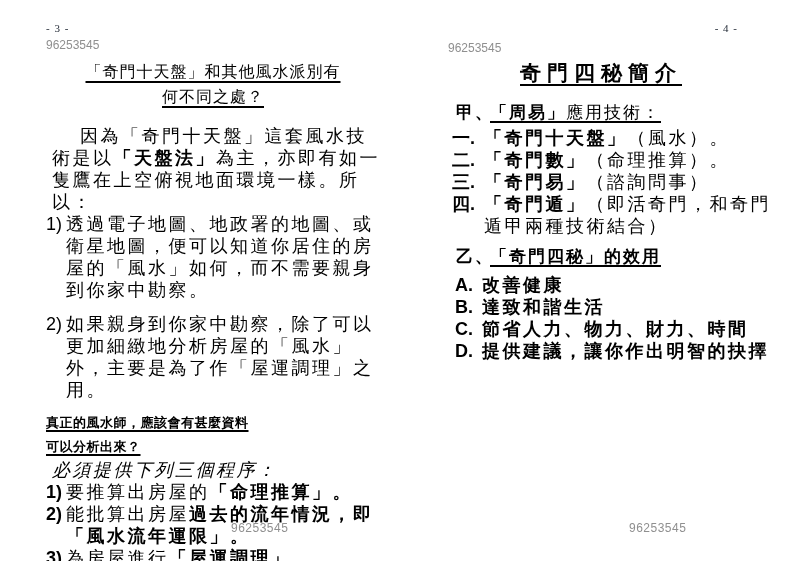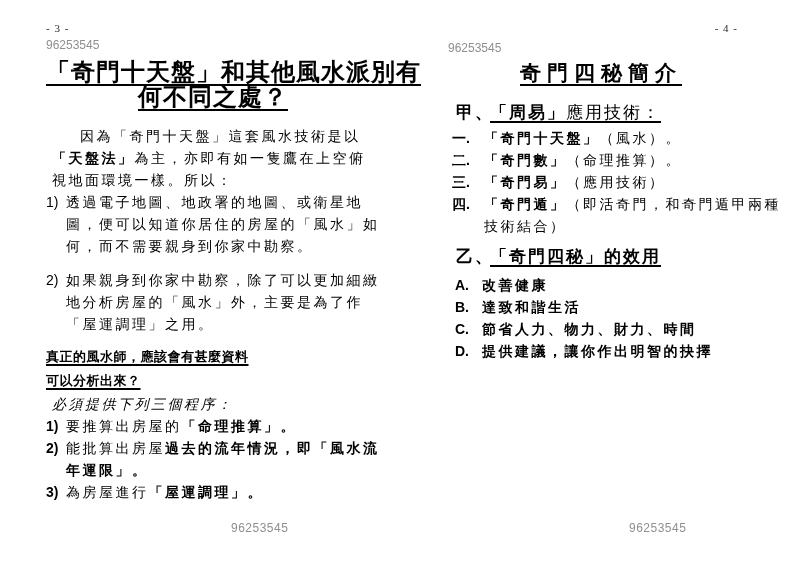--- a/index.html
+++ b/index.html
@@ -13,25 +13,25 @@
   .page-right{left:448px;width:334px;}
 
   .page-marker{
     font-family:"Liberation Serif",serif;font-size:11px;line-height:12px;color:#1c2430;
     margin-top:22px;letter-spacing:1px;
   }
   .page-right .page-marker{text-align:right;margin-right:44px;margin-top:22px;}
   .header-number{font-size:12px;line-height:13px;color:#8f8f8f;margin-top:5px;}
   .page-right .header-number{margin-top:8px;}
 
-  .cjk{font-size:14px;line-height:22px;letter-spacing:2.5px;}
+  .cjk{font-size:18px;line-height:22px;letter-spacing:2.5px;}
   .b{font-weight:700;}
 
   
-  .title-l{margin-top:7px;text-align:center;font-weight:700;font-size:24px;line-height:25px;letter-spacing:1px;}
+  .title-l{margin-top:7px;text-align:center;font-weight:400;font-size:16px;line-height:25px;letter-spacing:1px;}
   .title-l .tline{text-decoration:underline;text-decoration-thickness:2px;text-underline-offset:4px;white-space:nowrap;}
   .para1{margin-top:16px;margin-left:6px;text-indent:28px;}
   .li{position:relative;padding-left:20px;}
   .li .num{position:absolute;left:0;top:0;letter-spacing:0;}
   .gap12{margin-top:12px;}
   .heading2{margin-top:10px;font-weight:700;font-size:13px;line-height:24px;letter-spacing:0.5px;}
   .heading2 .tline{text-decoration:underline;text-decoration-thickness:2px;text-underline-offset:3px;white-space:nowrap;}
   .intro{margin-left:6px;font-style:italic;}
 
   
@@ -116,21 +116,21 @@
     <div class="cjk li">
       <span class="num">一.</span>
       <span class="b">「奇門十天盤」</span><span>（風水）。</span>
     </div>
     <div class="cjk li">
       <span class="num">二.</span>
       <span class="b">「奇門數」</span><span>（命理推算）。</span>
     </div>
     <div class="cjk li">
       <span class="num">三.</span>
-      <span class="b">「奇門易」</span><span>（應用技術）</span>
+      <span class="b">「奇門易」</span><span>（諮詢問事）</span>
     </div>
     <div class="cjk li">
       <span class="num">四.</span>
       <span class="b">「奇門遁」</span><span>（即活奇門，和奇門遁甲兩種技術結合）</span>
     </div>
   </div>
 
   <div class="sec-head sec-head-b">
     <span class="prefix">乙、</span>
     <div class="tline b">「奇門四秘」的效用</div>

